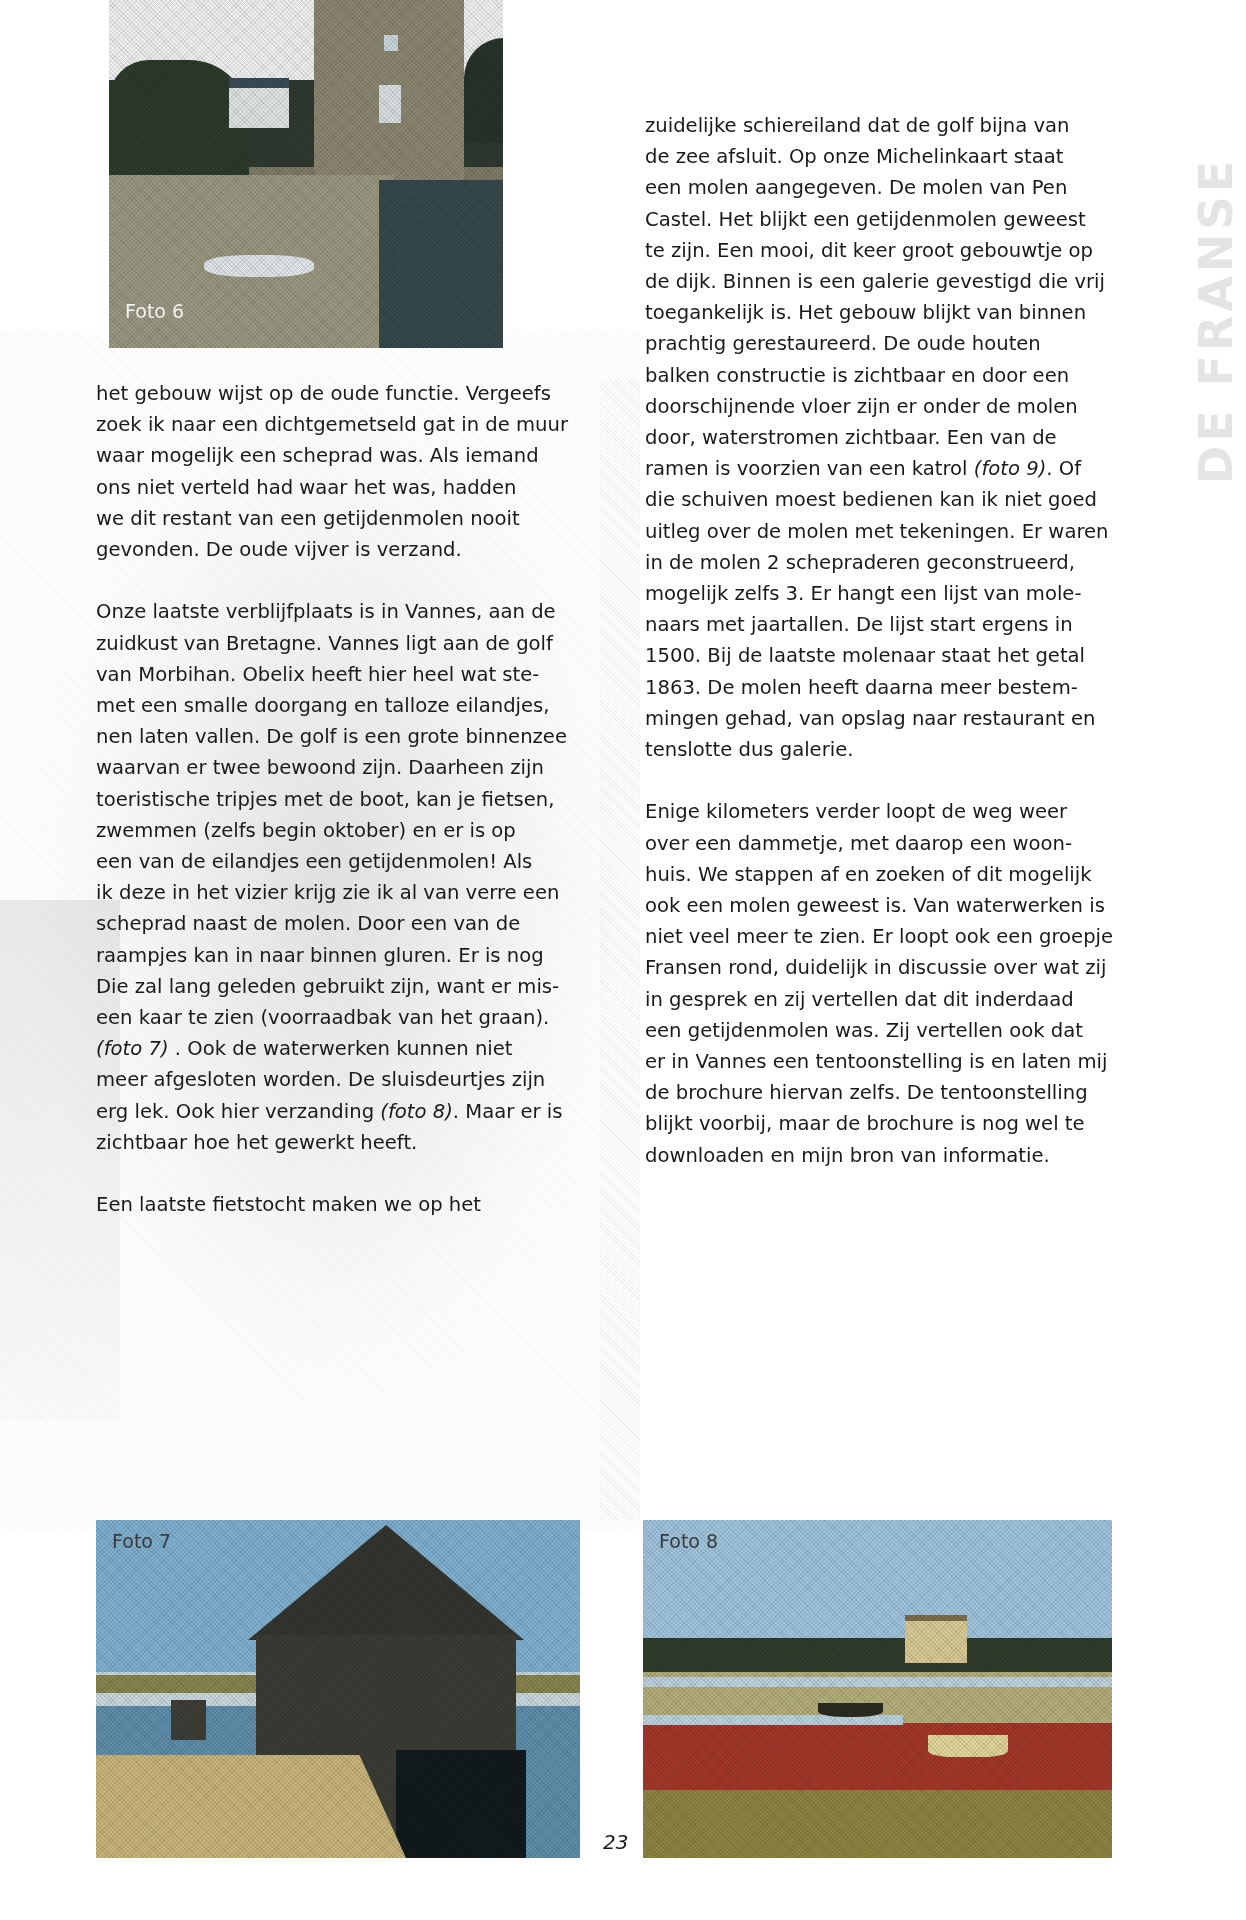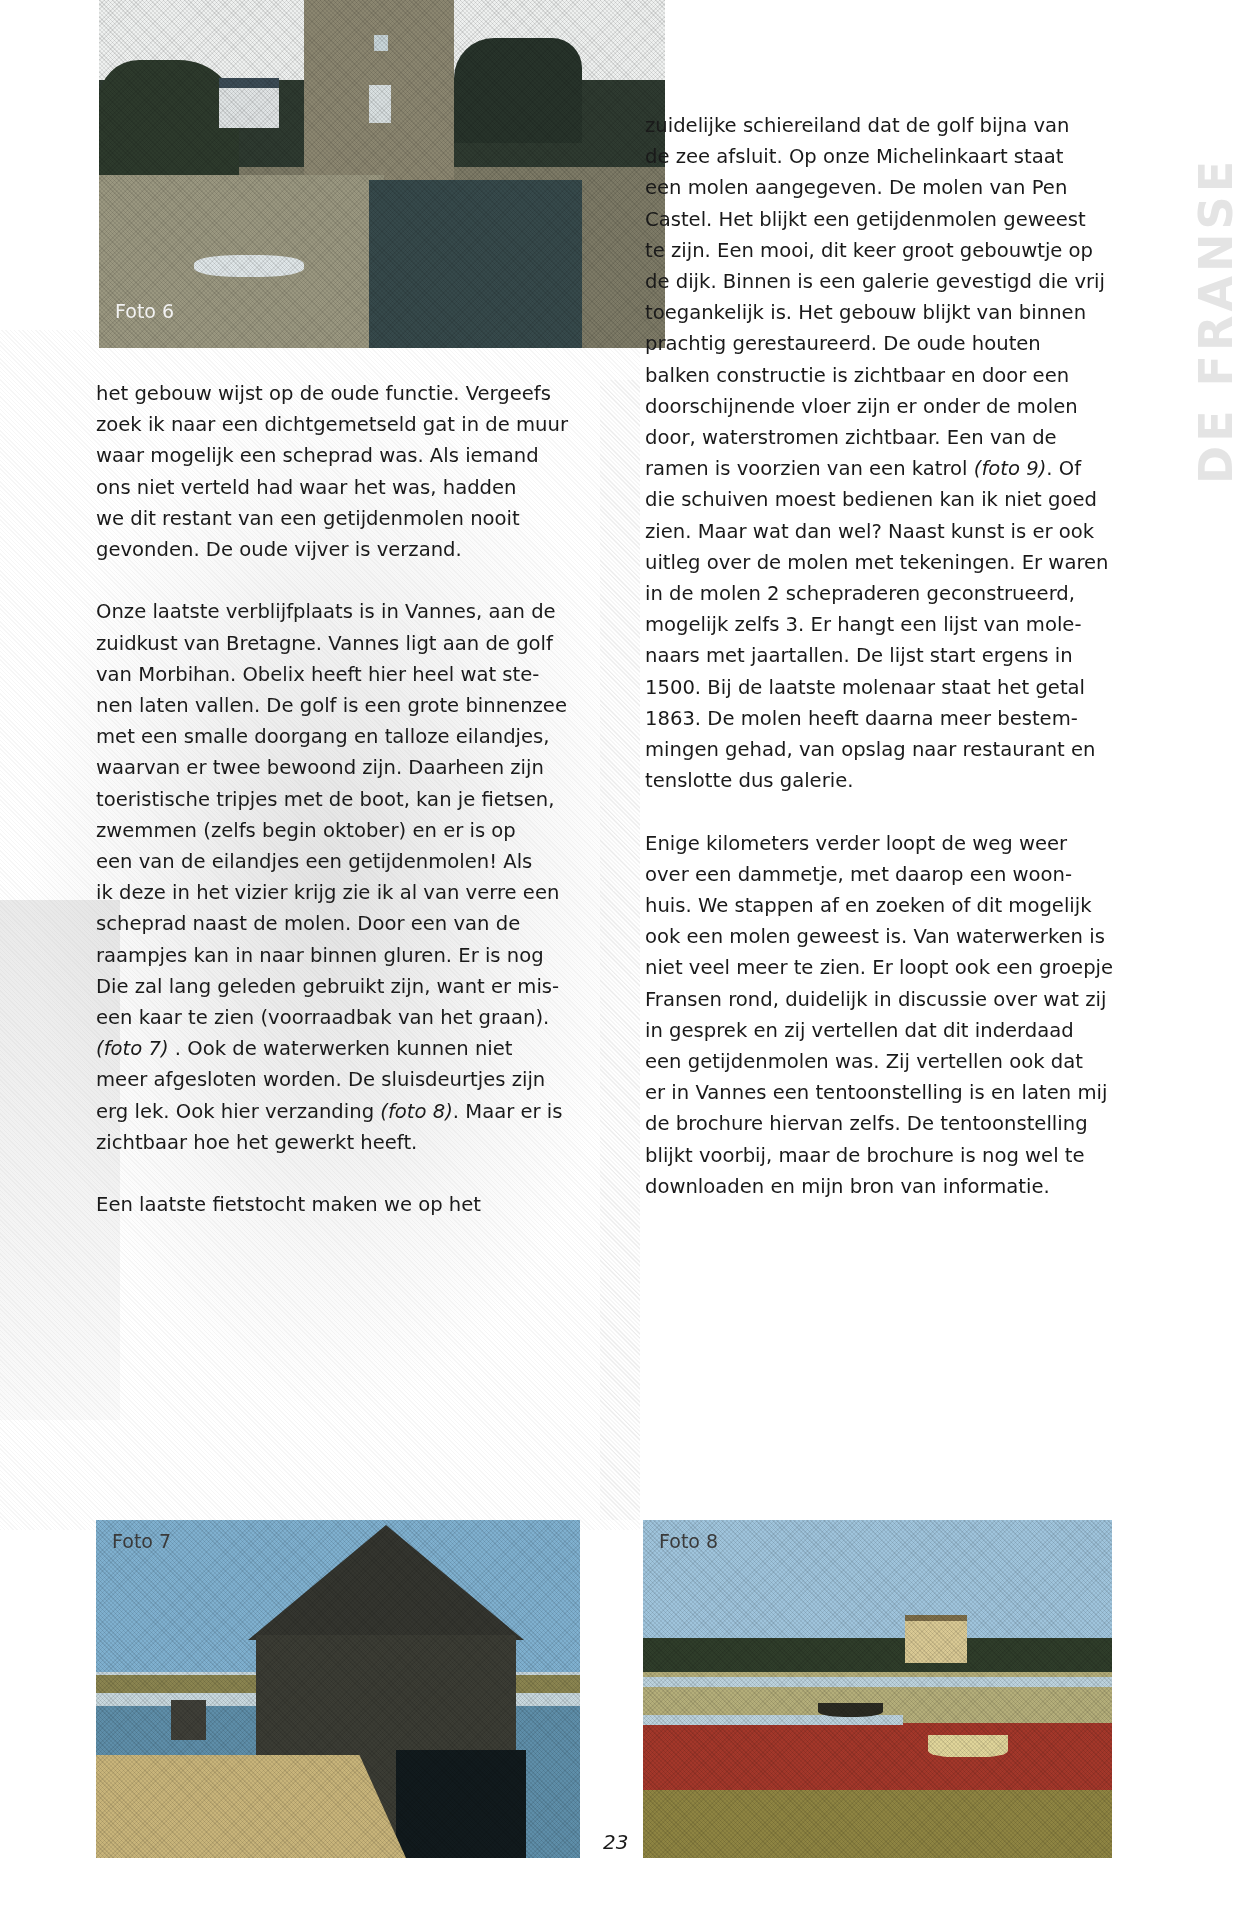--- a/index.html
+++ b/index.html
@@ -38,21 +38,21 @@
     .photo .caption {
       position: absolute; left: 16px; font-size: 19px;
       font-family: "DejaVu Sans", sans-serif;
     }
     .photo .halftone {
       position: absolute; inset: 0;
       background: repeating-linear-gradient(45deg, rgba(0,0,0,0.10) 0 1px, rgba(255,255,255,0) 1px 3px),
                   repeating-linear-gradient(-45deg, rgba(0,0,0,0.08) 0 1px, rgba(255,255,255,0) 1px 3px);
     }
     
-    #foto6 { left: 99px; top: 0; width: 566px; height: 348px;
+    #foto6 { left: 109px; top: 0; width: 394px; height: 348px;
       background:
         linear-gradient(180deg, #f2f4f3 0 18%, #2e3a30 18% 48%, #7d7a66 48% 100%);
     }
     #foto6 .sky { position:absolute; left:0; top:0; width:100%; height:80px; background:#eef0ef; }
     #foto6 .trees-l { position:absolute; left:0; top:60px; width:140px; height:120px; background:#2d3a2c; border-radius: 40px 60px 0 0; }
     #foto6 .house-bg { position:absolute; left:120px; top:78px; width:60px; height:40px; background:#dfe3e4; border-top:10px solid #3b4b55; }
     #foto6 .mill { position:absolute; left:205px; top:0; width:150px; height:195px; background:#8b8670; }
     #foto6 .mill-roof { position:absolute; left:205px; top:-40px; width:0; height:0; border-left:75px solid transparent; border-right:75px solid transparent; border-bottom:80px solid #7a7560; }
     #foto6 .mill-win { position:absolute; left:275px; top:35px; width:14px; height:16px; background:#c9d6da; }
     #foto6 .mill-door { position:absolute; left:270px; top:85px; width:22px; height:38px; background:#d8dfe0; }
@@ -122,22 +122,22 @@
   <p>het gebouw wijst op de oude functie. Vergeefs</p>
   <p>zoek ik naar een dichtgemetseld gat in de muur</p>
   <p>waar mogelijk een scheprad was. Als iemand</p>
   <p>ons niet verteld had waar het was, hadden</p>
   <p>we dit restant van een getijdenmolen nooit</p>
   <p>gevonden. De oude vijver is verzand.</p>
   <div class="gap"></div>
   <p>Onze laatste verblijfplaats is in Vannes, aan de</p>
   <p>zuidkust van Bretagne. Vannes ligt aan de golf</p>
   <p>van Morbihan. Obelix heeft hier heel wat ste-</p>
+  <p>met een smalle doorgang en talloze eilandjes,</p>
   <p>nen laten vallen. De golf is een grote binnenzee</p>
-  <p>met een smalle doorgang en talloze eilandjes,</p>
   <p>waarvan er twee bewoond zijn. Daarheen zijn</p>
   <p>toeristische tripjes met de boot, kan je fietsen,</p>
   <p>zwemmen (zelfs begin oktober) en er is op</p>
   <p>een van de eilandjes een getijdenmolen! Als</p>
   <p>ik deze in het vizier krijg zie ik al van verre een</p>
   <p>scheprad naast de molen. Door een van de</p>
   <p>raampjes kan in naar binnen gluren. Er is nog</p>
   <p>Die zal lang geleden gebruikt zijn, want er mis-</p>
   <p>een kaar te zien (voorraadbak van het graan).</p>
   <p><em>(foto 7)</em><span> . Ook de waterwerken kunnen niet</span></p>
@@ -155,21 +155,20 @@
   <p>Castel. Het blijkt een getijdenmolen geweest</p>
   <p>te zijn. Een mooi, dit keer groot gebouwtje op</p>
   <p>de dijk. Binnen is een galerie gevestigd die vrij</p>
   <p>toegankelijk is. Het gebouw blijkt van binnen</p>
   <p>prachtig gerestaureerd. De oude houten</p>
   <p>balken constructie is zichtbaar en door een</p>
   <p>doorschijnende vloer zijn er onder de molen</p>
   <p>door, waterstromen zichtbaar. Een van de</p>
   <p><span>ramen is voorzien van een katrol </span><em>(foto 9)</em><span>. Of</span></p>
   <p>die schuiven moest bedienen kan ik niet goed</p>
-  <p>zien. Maar wat dan wel? Naast kunst is er ook</p>
   <p>uitleg over de molen met tekeningen. Er waren</p>
   <p>in de molen 2 schepraderen geconstrueerd,</p>
   <p>mogelijk zelfs 3. Er hangt een lijst van mole-</p>
   <p>naars met jaartallen. De lijst start ergens in</p>
   <p>1500. Bij de laatste molenaar staat het getal</p>
   <p>1863. De molen heeft daarna meer bestem-</p>
   <p>mingen gehad, van opslag naar restaurant en</p>
   <p>tenslotte dus galerie.</p>
   <div class="gap"></div>
   <p>Enige kilometers verder loopt de weg weer</p>

